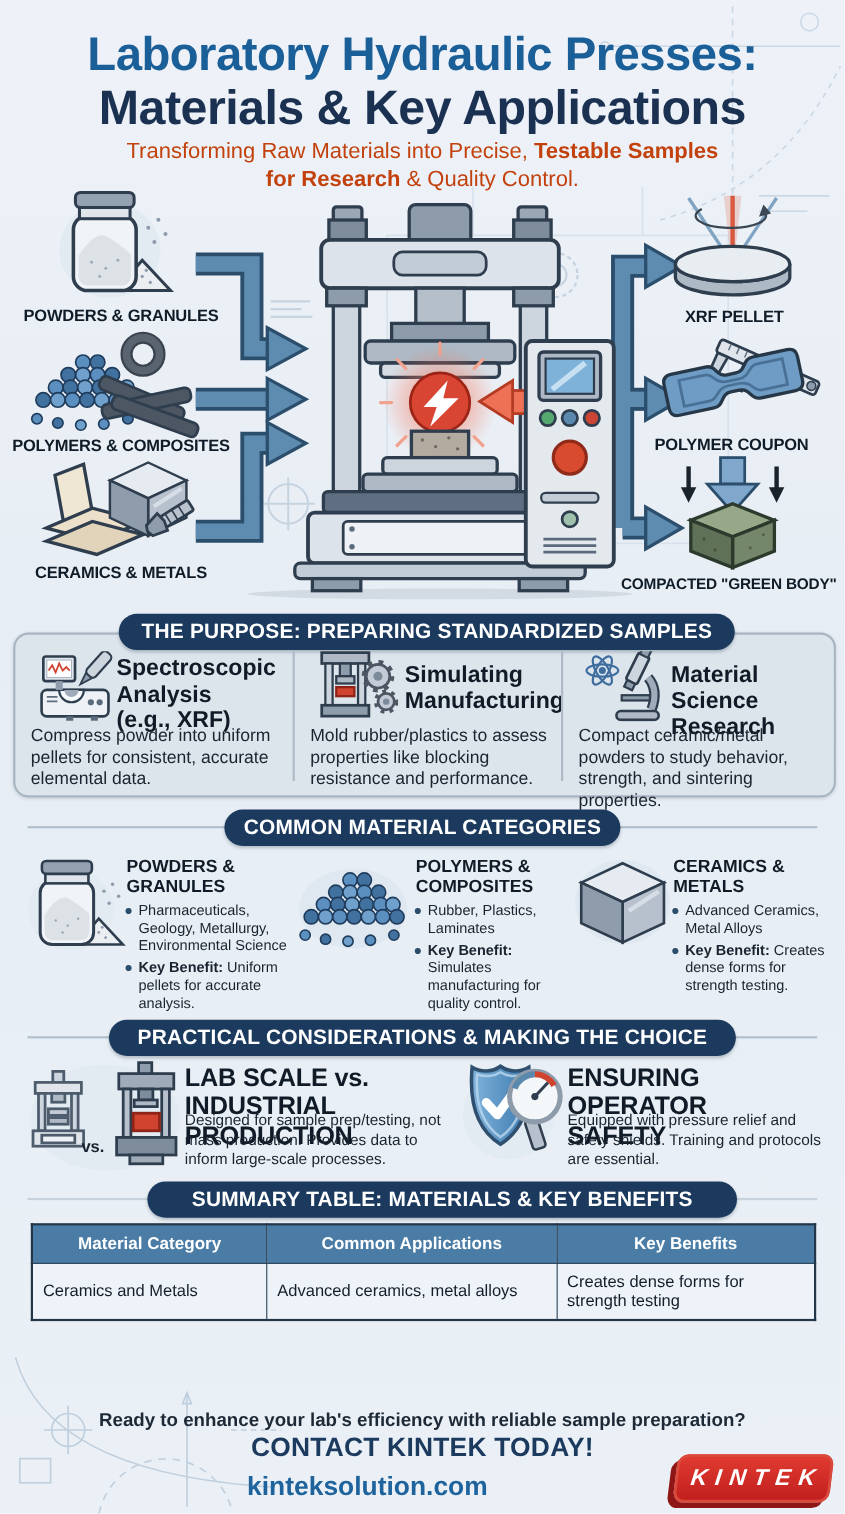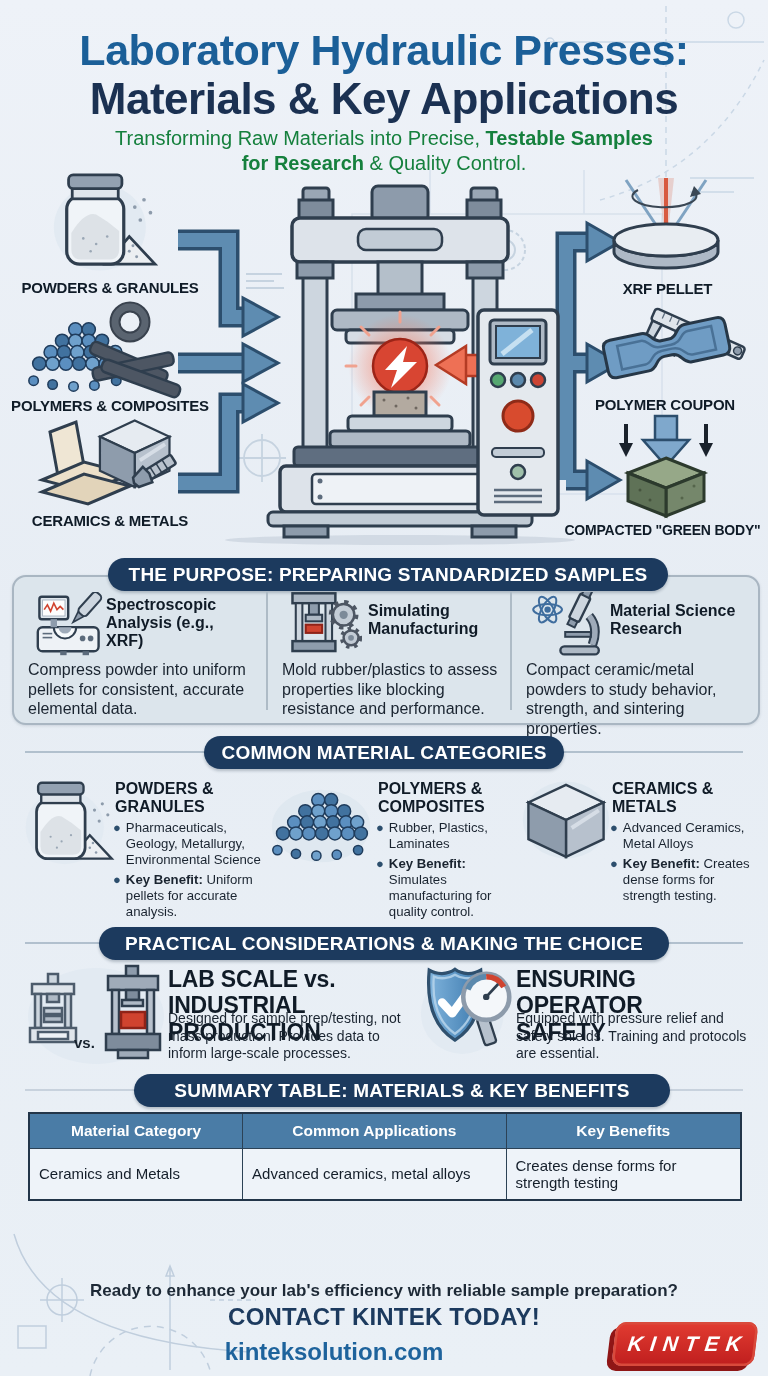--- a/index.html
+++ b/index.html
@@ -6,31 +6,31 @@
   body{
     width:768px;height:1376px;position:relative;overflow:hidden;
     font-family:"Liberation Sans", sans-serif;
     background:linear-gradient(180deg,#eef2f8 0%,#e7edf4 45%,#eaf0f6 100%);
     color:#16202c;
   }
   .abs{position:absolute;}
   
   .title1{left:0;top:26px;width:768px;font-size:43px;font-weight:bold;color:#1b5f98;letter-spacing:-0.5px;text-align:center;}
   .title2{left:0;top:74px;width:768px;font-size:44px;font-weight:bold;color:#1b3152;letter-spacing:-0.5px;text-align:center;}
-  .subtitle{left:114px;top:126px;width:540px;font-size:20px;line-height:1.25;color:#15803d;text-align:center;}
+  .subtitle{left:114px;top:126px;width:540px;font-size:20px;line-height:1.25;color:#c2410c;text-align:center;}
   .subtitle b{font-weight:bold;}
   
   .dlabel{font-size:15px;font-weight:bold;color:#0f1b27;text-align:center;white-space:nowrap;letter-spacing:-0.2px;}
   
   .pill{background:#1c3a5e;color:#ffffff;font-weight:bold;font-size:19px;line-height:33px;height:33px;
         border-radius:22px;text-align:center;letter-spacing:0.2px;box-shadow:0 2px 3px rgba(20,40,60,.25);}
   .rule{height:2px;background:#9fb0c0;opacity:.75;}
   
   .pcard{left:12px;top:575px;width:744px;height:146px;background:#dce5ec;border:2px solid #a9b6c2;border-radius:14px;box-shadow:0 1px 3px rgba(40,60,80,.15);}
-  .ptitle{font-size:16px;font-weight:bold;line-height:1.12;color:#10ays;}
+  .ptitle{font-size:21px;font-weight:bold;line-height:1.12;color:#10ays;}
   .ptitle, .ctitle{color:#101b27;}
   .pdesc{font-size:16px;line-height:1.22;color:#1a2430;}
   .pdivider{width:1.5px;background:#aebbc6;}
   
   .ctitle{font-size:16px;font-weight:bold;line-height:1.12;}
   .bullets{font-size:13.2px;line-height:1.22;color:#1a2430;}
   .brow{display:flex;gap:5px;margin-bottom:4px;}
   .bmark{color:#2c4e6d;font-size:13px;line-height:1.2;}
   
   .prtitle{font-size:23px;font-weight:bold;line-height:1.15;color:#101b27;letter-spacing:-0.2px;}

